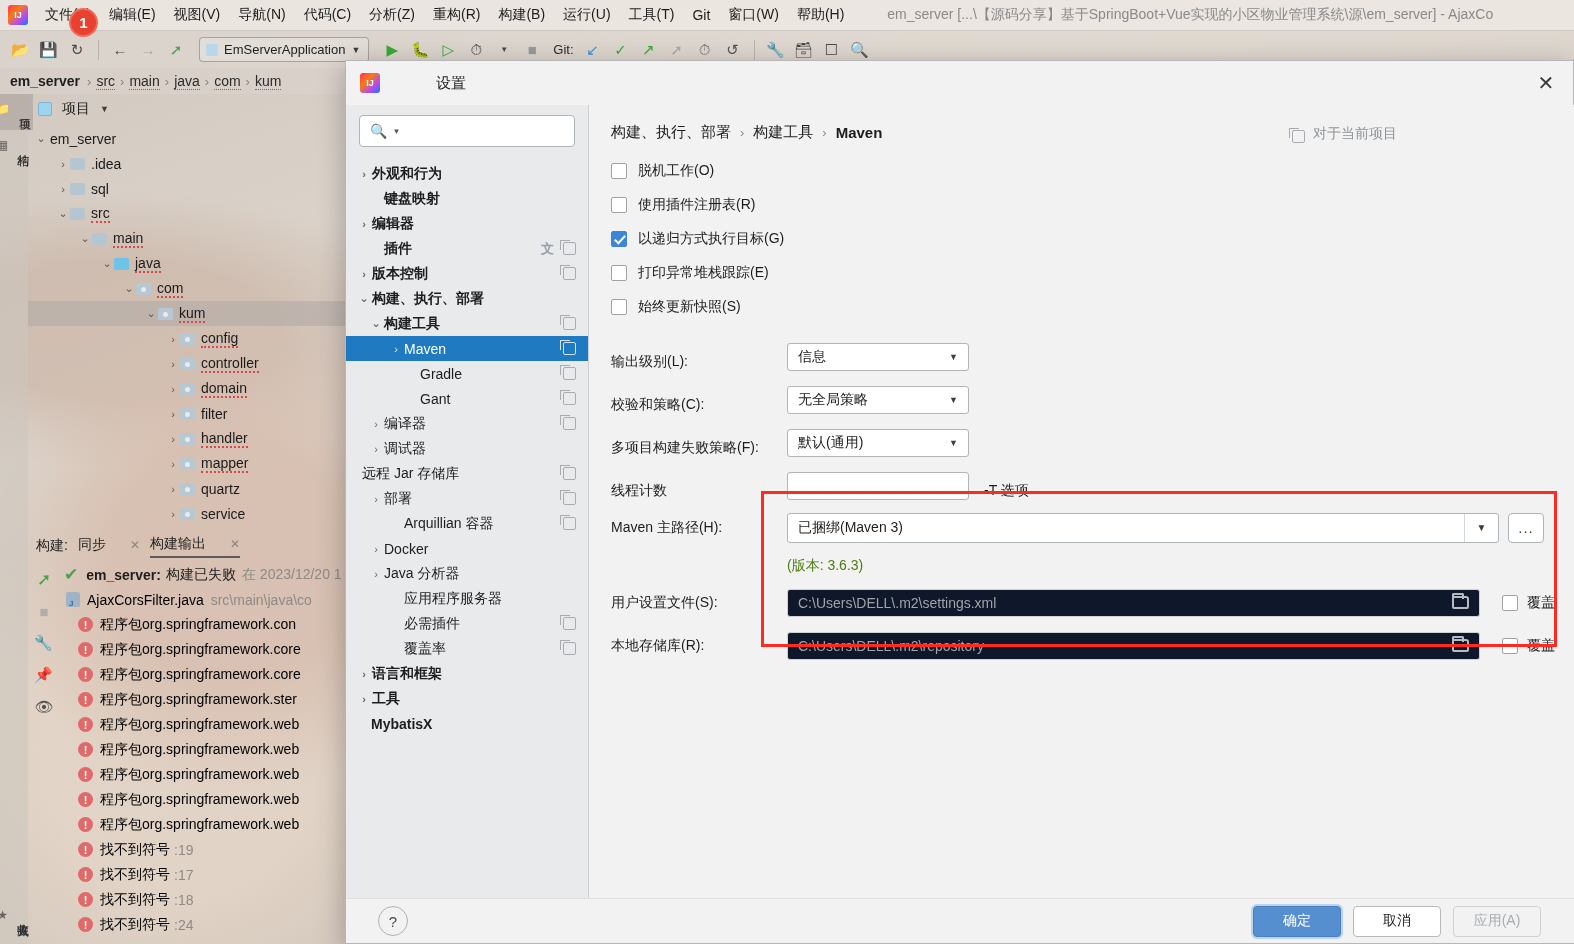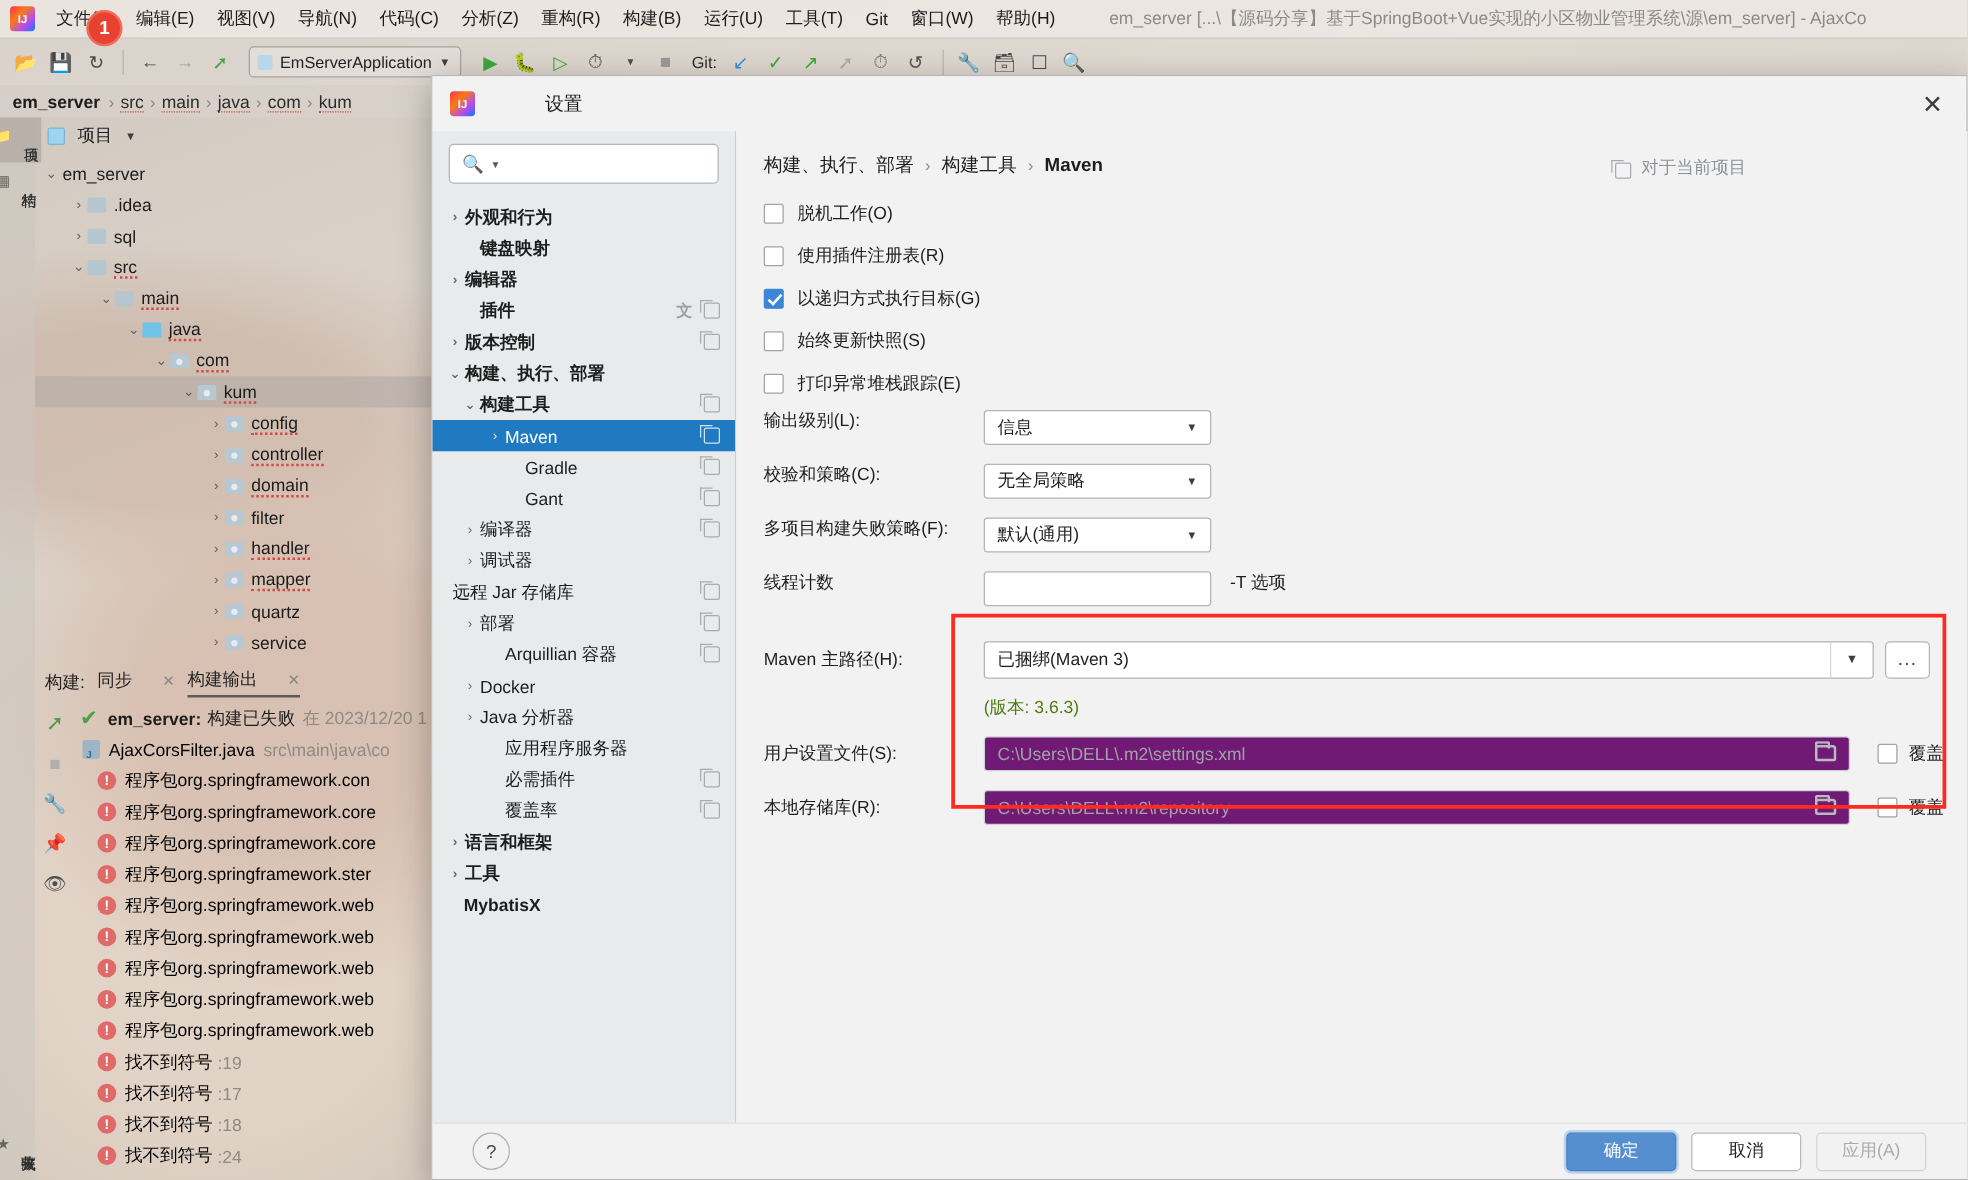--- a/index.html
+++ b/index.html
@@ -233,21 +233,21 @@
   .cb {
     width: 16px; height: 16px; border: 1px solid #9ea3a8; border-radius: 2px;
     background: #fff; flex: none; position: relative;
   }
   .cb.on { background: #3b86d8; border-color: #3b86d8; }
   .cb.on::after {
     content: ""; position: absolute; left: 5px; top: 1px; width: 4px; height: 9px;
     border: solid #fff; border-width: 0 2px 2px 0; transform: rotate(42deg);
   }
 
-  .field-row { display: flex; align-items: flex-start; padding-left: 22px; height: 43px; }
+  .field-row { display: flex; align-items: flex-end; padding-left: 22px; height: 43px; }
   .field-label { width: 176px; font-size: 14px; color: #1d1d1d; }
   .combo {
     width: 182px; height: 28px; background: #fff; border: 1px solid #b0b5b9;
     border-radius: 3px; display: flex; align-items: center; padding: 0 0 0 10px;
     font-size: 14px; color: #1d1d1d; justify-content: space-between;
   }
   .combo .cv { flex: 1; }
   .combo .carrow { font-size: 9px; color: #3d3d3d; padding-right: 10px; }
   .txtfield {
     width: 182px; height: 28px; background: #fff; border: 1px solid #b0b5b9;
@@ -272,21 +272,21 @@
   }
   .dots-btn {
     width: 36px; height: 30px; margin-left: 9px; background: #fff;
     border: 1px solid #b0b5b9; border-radius: 4px;
     display: flex; align-items: center; justify-content: center;
     font-size: 15px; color: #3d3d3d; letter-spacing: 1px;
   }
   .version-line { padding-left: 198px; font-size: 14px; color: #4d7c0f; height: 30px; display: flex; align-items: center; }
   .path-row { display: flex; align-items: center; padding-left: 22px; height: 43px; }
   .path-field {
-    width: 693px; height: 28px; background: #701a75; border: 1px solid #cfd2d5;
+    width: 693px; height: 28px; background: #0f172a; border: 1px solid #cfd2d5;
     border-radius: 3px; display: flex; align-items: center; justify-content: space-between;
     padding: 0 10px; font-size: 14px; color: #a0a4a8;
   }
   .folder-ico {
     width: 17px; height: 13px; border: 2px solid #b6bbc0; border-radius: 1px 3px 2px 2px;
     position: relative;
   }
   .folder-ico::before {
     content: ""; position: absolute; left: -2px; top: -5px; width: 8px; height: 4px;
     border: 2px solid #b6bbc0; border-bottom: none; border-radius: 2px 2px 0 0;
@@ -727,25 +727,25 @@
             <div class="cb-row">
               <span class="cb"></span>
               <span>使用插件注册表(R)</span>
             </div>
             <div class="cb-row">
               <span class="cb on"></span>
               <span>以递归方式执行目标(G)</span>
             </div>
             <div class="cb-row">
               <span class="cb"></span>
-              <span>始终更新快照(S)</span>
+              <span>打印异常堆栈跟踪(E)</span>
             </div>
             <div class="cb-row">
               <span class="cb"></span>
-              <span>打印异常堆栈跟踪(E)</span>
+              <span>始终更新快照(S)</span>
             </div>
           </div>
         <div id="field-list" style="margin-top:4px;">
             <div class="field-row">
               <span class="field-label">输出级别(L):</span>
               <span class="combo">
                 <span class="cv">信息</span>
                 <span class="carrow">▼</span>
               </span>
             </div>

